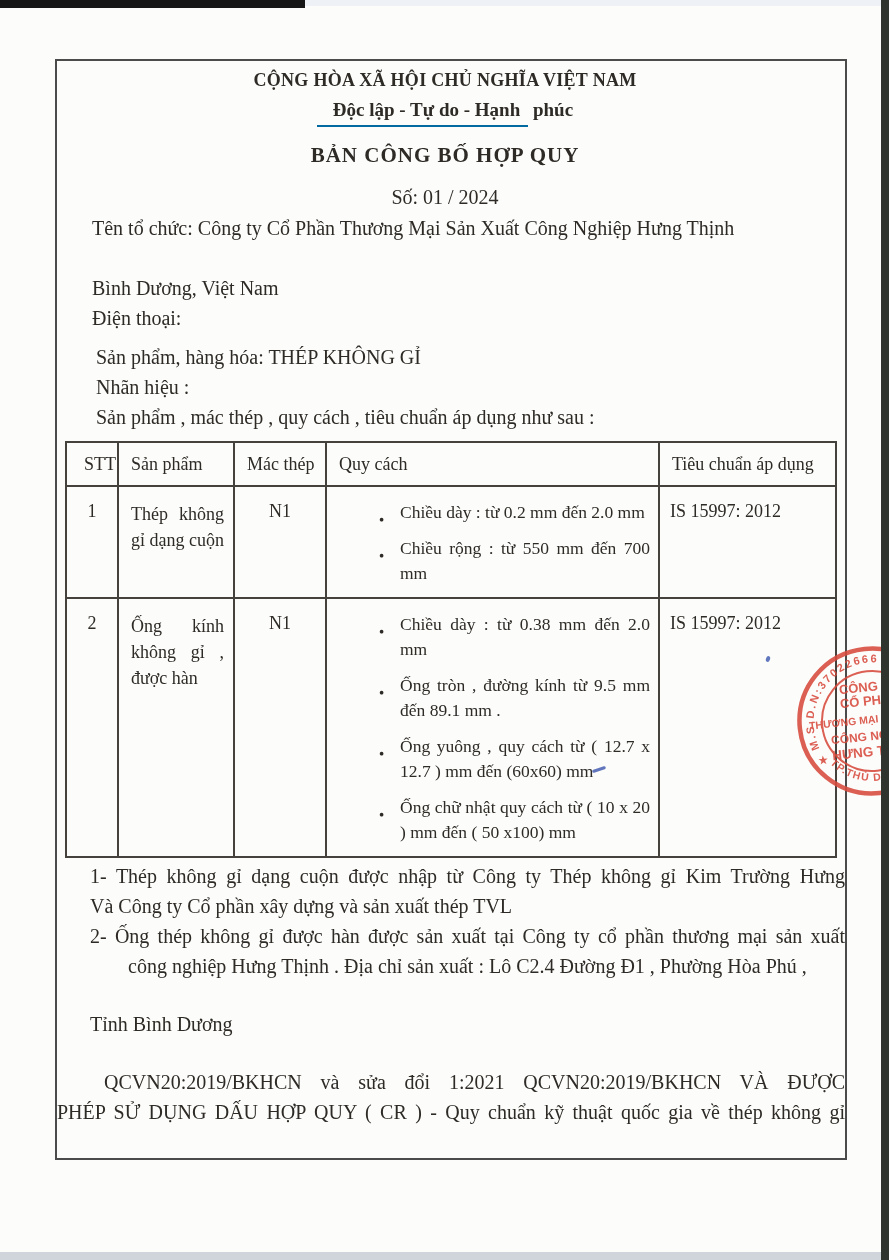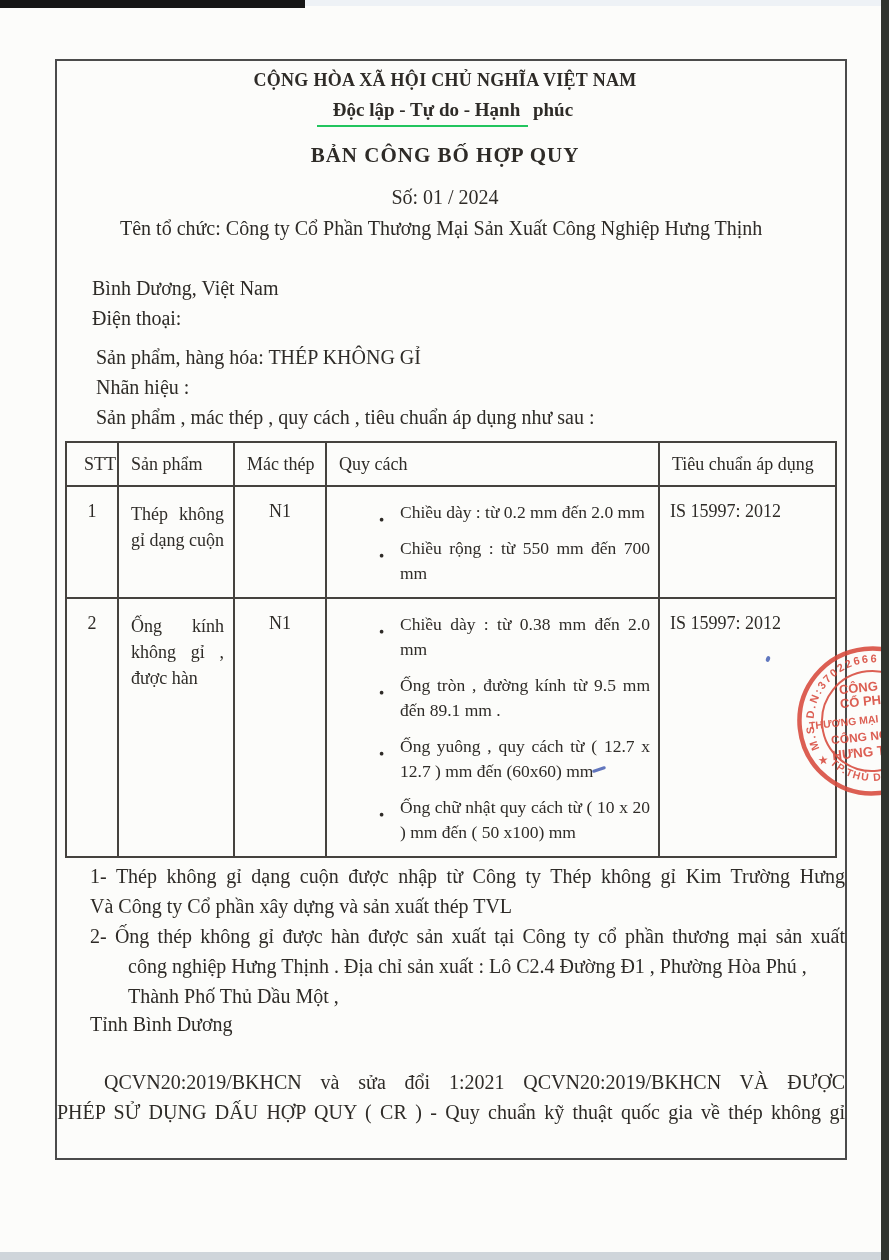--- a/index.html
+++ b/index.html
@@ -15,27 +15,27 @@
   .edge-top-dark{position:absolute; left:0; top:0; width:305px; height:8px; background:#161616;}
   .edge-right{position:absolute; left:881px; top:0; width:8px; height:1260px; background:var(--scan_edge_dark); z-index:30;}
   .edge-bottom{position:absolute; left:0; top:1252px; width:889px; height:8px; background:var(--scan_edge_light); z-index:25;}
 
   .frame{position:absolute; left:55px; top:59px; width:792px; height:1101px; border:2px solid #4b4b4b;}
 
   .t{position:absolute; line-height:28px; font-size:20px; color:var(--ink);}
   .center{left:65px; width:760px; text-align:center;}
   .national{top:66px; font-weight:bold; font-size:18px; letter-spacing:.3px;}
   .motto-row{top:96px; font-weight:bold; font-size:19px;}
-  .motto-underline{display:inline-block; border-bottom:2px solid #22c55e; padding:0 8px 1px 16px;}
+  .motto-underline{display:inline-block; border-bottom:2px solid #0369a1; padding:0 8px 1px 16px;}
   .doc-title{top:141px; font-weight:bold; font-size:21px; letter-spacing:1px;}
   .doc-number{top:183px; font-size:20px;}
 
   .jlast{text-align:justify; text-align-last:justify;}
 
-  .info1{left:92px; top:214px; width:740px;margin-left:28px;}
+  .info1{left:92px; top:214px; width:740px;}
   .info2{left:92px; top:244px; width:753px;}
   .info3{left:92px; top:274px; width:740px;}
   .phone{left:92px; top:304px; width:740px;}
   .product{left:96px; top:343px; width:740px;}
   .product b{font-weight:normal;}
   .brand{left:96px; top:373px; width:740px;}
   .intro{left:96px; top:403px; width:740px;}
 
   table.spec{position:absolute; left:65px; top:441px; width:770px; border-collapse:collapse; table-layout:fixed; z-index:2;}
   table.spec td,table.spec th{border:2px solid var(--border); font-size:18px; font-weight:normal; color:var(--ink); vertical-align:top;}
@@ -129,21 +129,20 @@
         </td>
         <td class="std">IS 15997: 2012</td>
       </tr>
     </tbody>
   </table>
 
   <div class="note n-l jlast" style="top:862px">1- Thép không gỉ dạng cuộn được nhập từ Công ty Thép không gỉ Kim Trường Hưng</div>
   <div class="note n-l" style="top:892px">Và Công ty Cổ phần xây dựng và sản xuất thép TVL</div>
   <div class="note n-l jlast" style="top:922px">2- Ống thép không gỉ được hàn được sản xuất tại Công ty cổ phần thương mại sản xuất</div>
   <div class="note n-ind" style="top:952px">công nghiệp Hưng Thịnh . Địa chỉ sản xuất : Lô C2.4 Đường Đ1 , Phường Hòa Phú ,</div>
-  <div class="note n-ind" style="top:982px">Thành Phố Thủ Dầu Một ,</div>
   <div class="note n-l" style="top:1010px">Tỉnh Bình Dương</div>
   <div class="note n-l jlast" style="top:1068px; text-indent:14px">QCVN20:2019/BKHCN và sửa đổi 1:2021 QCVN20:2019/BKHCN VÀ ĐƯỢC</div>
   <div class="note jlast" style="left:57px; top:1098px; width:788px">PHÉP SỬ DỤNG DẤU HỢP QUY ( CR ) - Quy chuẩn kỹ thuật quốc gia về thép không gỉ</div>
 
   <svg class="stamp" width="200" height="200" viewBox="0 0 200 200">
     <g transform="rotate(-6 100 96)">
       <circle cx="100" cy="96" r="72.5" stroke-width="4.5"></circle>
       <circle cx="100" cy="96" r="50" stroke-width="2"></circle>
       <path id="arcTop" d="M 57.6 138.4 A 60 60 0 0 1 142.4 53.6" fill="none"></path>
       <path id="arcBottom" d="M 50.9 130.4 A 60 60 0 0 0 152 126" fill="none"></path>

